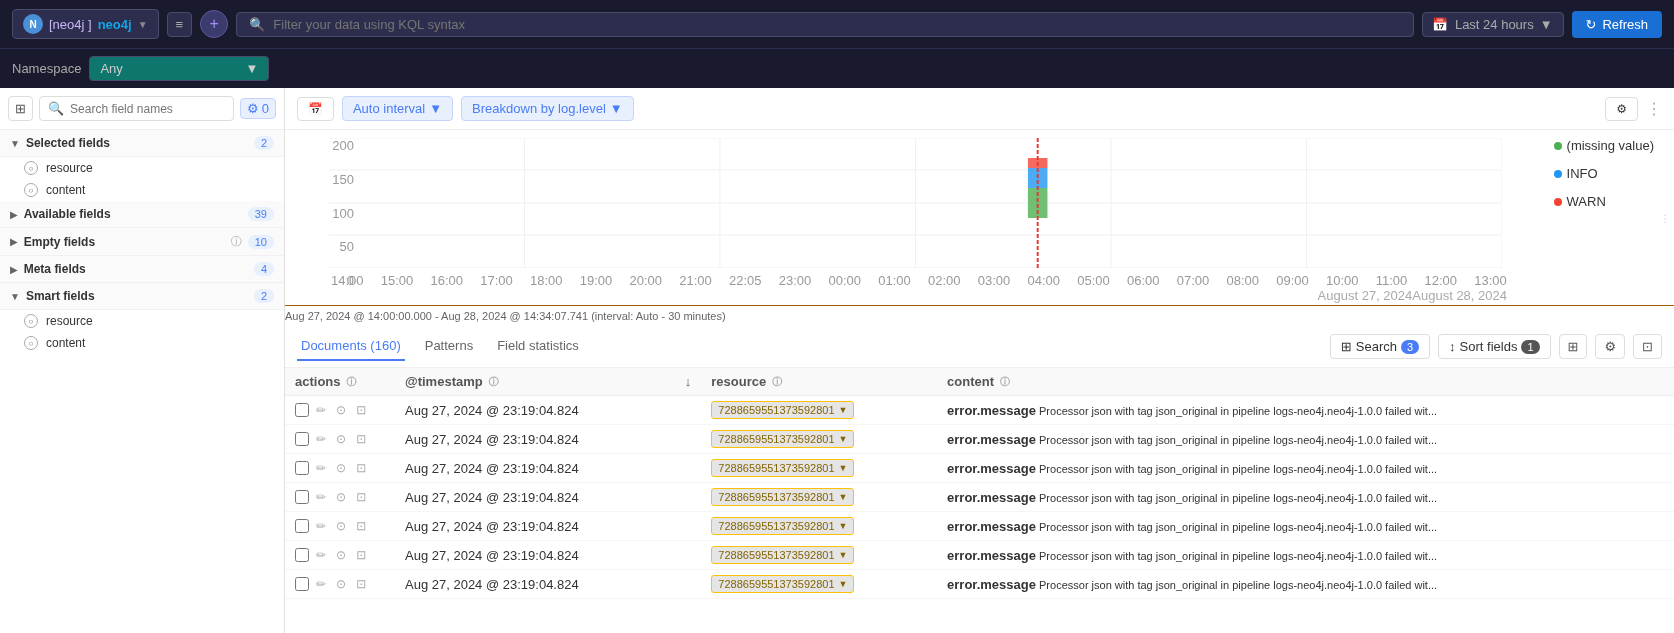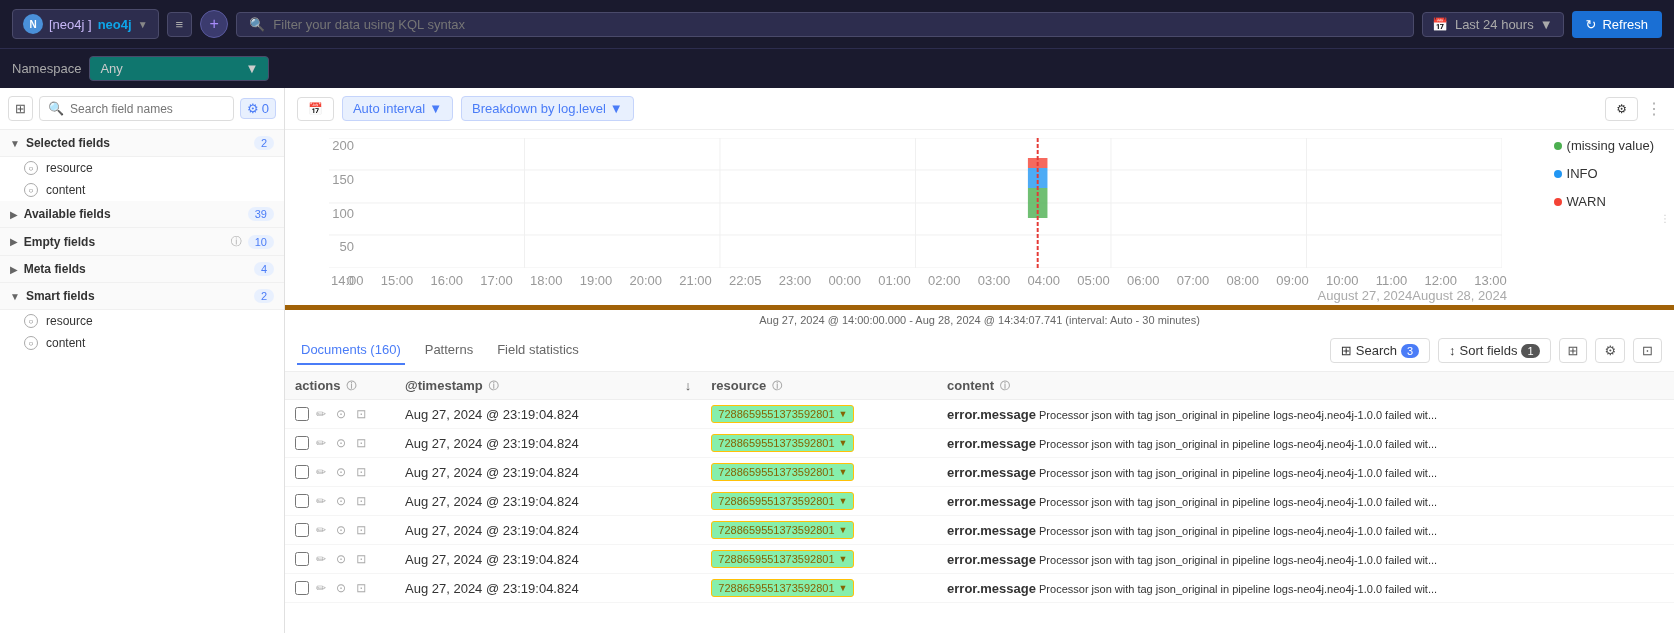--- a/index.html
+++ b/index.html
@@ -92,21 +92,21 @@
     .spacer { flex: 1; }
     .chart-menu-btn { background: none; border: none; color: #aaa; cursor: pointer; font-size: 16px; }
 
     
     .chart-area { padding: 8px 12px; position: relative; height: 180px; }
     .chart-y-labels { position: absolute; left: 12px; top: 8px; display: flex; flex-direction: column; justify-content: space-between; height: 150px; font-size: 10px; color: #999; text-align: right; width: 25px; margin-left: 32px; }
     .chart-legend { position: absolute; right: 30px; top: 8px; display: flex; flex-direction: column; gap: 13px; }
     .legend-item { display: flex; align-items: center; gap: 5px; font-size: 11px; color: #333; }
     .legend-dot { width: 8px; height: 8px; border-radius: 50%; }
     .chart-svg-wrapper { margin-left: 32px; margin-right: 160px; }
-    .chart-time-range { text-align: center; font-size: 11px; color: #666; padding: 4px 0; border-top: 5px solid #a16207; }
+    .chart-time-range { text-align: left; font-size: 11px; color: #666; padding: 4px 0; border-top: 1px solid #a16207; }
 
     
     .table-toolbar {
       display: flex; align-items: center; padding: 6px 12px; border-bottom: 1px solid #eee; gap: 16px;
     }
     .tab-item {
       padding: 6px 4px; cursor: pointer; font-size: 13px; color: #666; border-bottom: 2px solid transparent;
     }
     .tab-item.active { color: #4a7cf7; border-bottom-color: #4a7cf7; font-weight: 500; }
     .table-actions { margin-left: auto; display: flex; align-items: center; gap: 8px; }
@@ -121,21 +121,21 @@
     .data-table th {
       background: #f9f9f9; border-bottom: 1px solid #eee; padding: 6px 10px;
       text-align: left; font-weight: 600; color: #555; white-space: nowrap; position: sticky; top: 0;
     }
     .data-table td { border-bottom: 1px solid #f5f5f5; padding: 5px 10px; vertical-align: middle; }
     .table-scroll { overflow: auto; flex: 1; }
     .th-icon { color: #aaa; font-size: 10px; margin-left: 3px; }
     .row-actions { display: flex; align-items: center; gap: 4px; }
     .row-action-btn { background: none; border: none; color: #aaa; cursor: pointer; font-size: 12px; padding: 1px 3px; }
     .resource-badge {
-      display: inline-flex; align-items: center; gap: 4px; background: #86efac; border: 1px solid #ffc107;
+      display: inline-flex; align-items: center; gap: 4px; background: #e5e5e5; border: 1px solid #ffc107;
       border-radius: 3px; padding: 2px 6px; color: #856404; font-size: 11px; cursor: pointer;
     }
     .resource-chevron { font-size: 9px; }
     .content-text { color: #333; font-size: 11px; white-space: nowrap; overflow: hidden; text-overflow: ellipsis; max-width: 800px; }
     .content-bold { font-weight: 600; }
     .row-checkbox { width: 14px; height: 14px; cursor: pointer; }
 
     .th-sort { display: flex; align-items: center; gap: 3px; }
   </style>
 </head>

